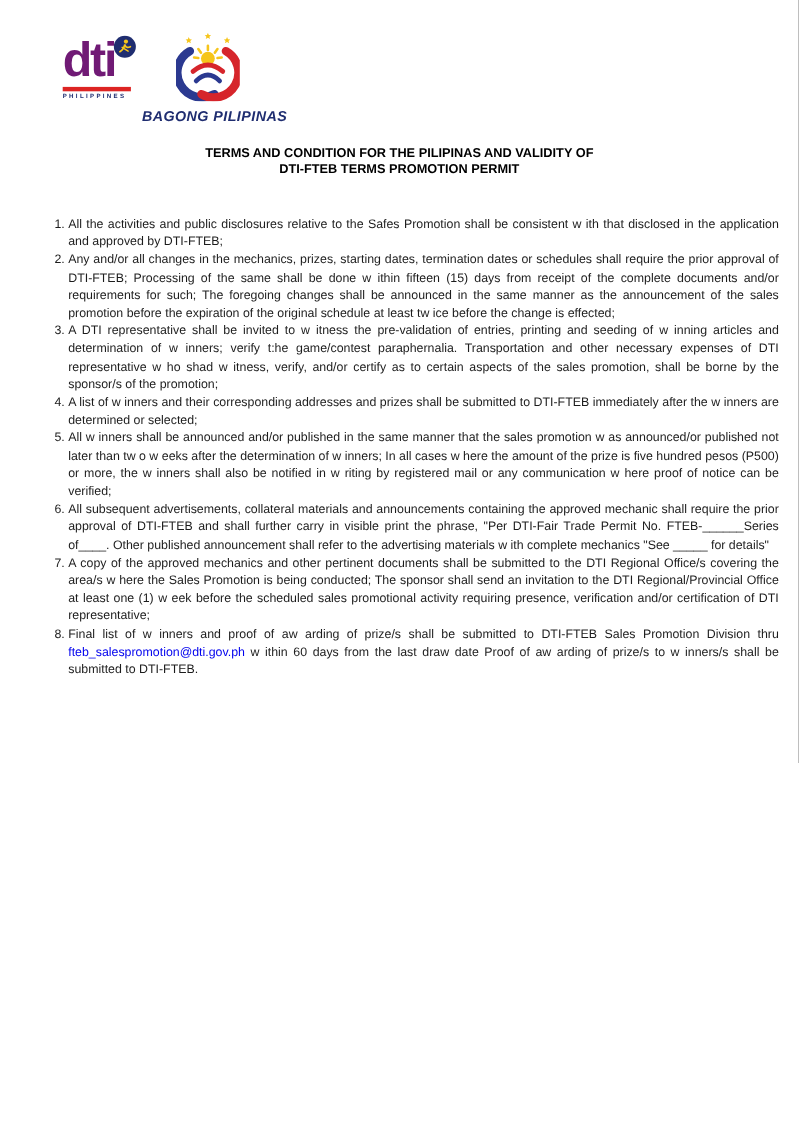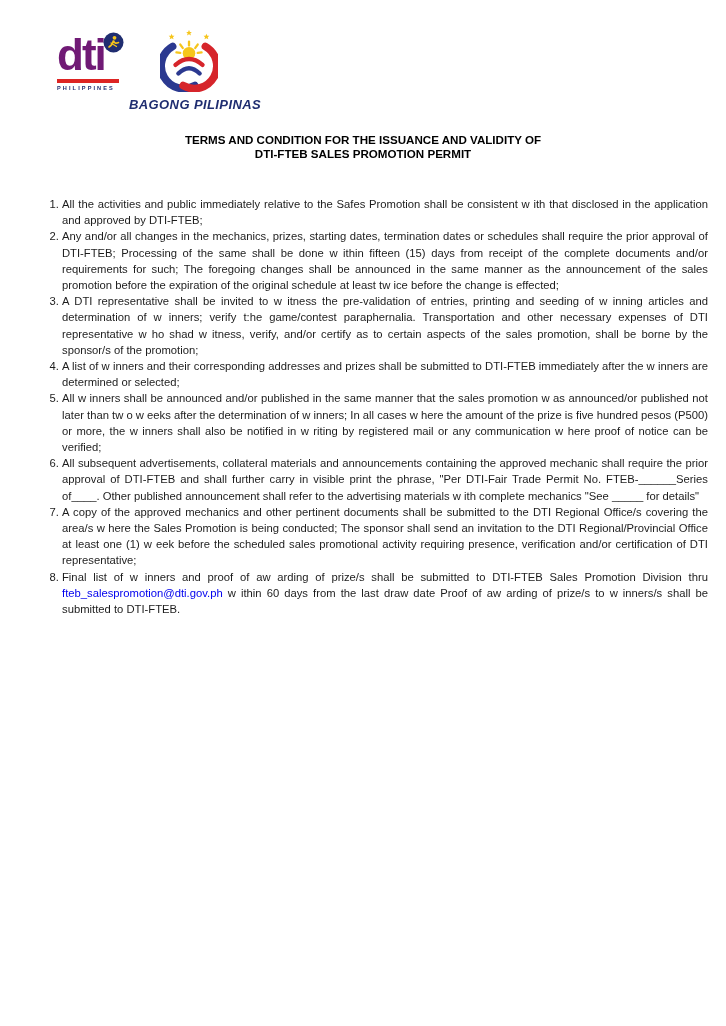--- a/index.html
+++ b/index.html
@@ -83,26 +83,26 @@
         <path d="M13,17 A23,23 0 0 0 36,57.5" stroke="#2b3990" stroke-width="8" fill="none" stroke-linecap="round"></path>
         <path d="M47,17 A23,23 0 0 1 24,57.5" stroke="#d6252b" stroke-width="8" fill="none" stroke-linecap="round"></path>
         <path d="M16,36 Q30,24 44,36" stroke="#d6252b" stroke-width="4.5" fill="none" stroke-linecap="round"></path>
         <path d="M19,45 Q30,34 41,45" stroke="#2b3990" stroke-width="4.5" fill="none" stroke-linecap="round"></path>
       </svg>
       <div class="bp-label">BAGONG PILIPINAS</div>
     </div>
   </div>
 
   <h1 class="doc-title">
-    <span>TERMS AND CONDITION FOR THE ISSUANCE AND VALIDITY OF</span><br>
-    <span>DTI-FTEB SALES PROMOTION PERMIT</span>
+    <span>TERMS AND CONDITION FOR THE PILIPINAS AND VALIDITY OF</span><br>
+    <span>DTI-FTEB TERMS PROMOTION PERMIT</span>
   </h1>
 
   <ol class="terms">
-    <li><span>All the activities and public immediately relative to the Safes Promotion shall be consistent w ith that disclosed in the application and approved by DTI-FTEB;</span></li>
+    <li><span>All the activities and public disclosures relative to the Safes Promotion shall be consistent w ith that disclosed in the application and approved by DTI-FTEB;</span></li>
     <li><span>Any and/or all changes in the mechanics, prizes, starting dates, termination dates or schedules shall require the prior approval of DTI-FTEB; Processing of the same shall be done w ithin fifteen (15) days from receipt of the complete documents and/or requirements for such; The foregoing changes shall be announced in the same manner as the announcement of the sales promotion before the expiration of the original schedule at least tw ice before the change is effected;</span></li>
     <li><span>A DTI representative shall be invited to w itness the pre-validation of entries, printing and seeding of w inning articles and determination of w inners; verify t:he game/contest paraphernalia. Transportation and other necessary expenses of DTI representative w ho shad w itness, verify, and/or certify as to certain aspects of the sales promotion, shall be borne by the sponsor/s of the promotion;</span></li>
     <li><span>A list of w inners and their corresponding addresses and prizes shall be submitted to DTI-FTEB immediately after the w inners are determined or selected;</span></li>
     <li><span>All w inners shall be announced and/or published in the same manner that the sales promotion w as announced/or published not later than tw o w eeks after the determination of w inners; In all cases w here the amount of the prize is five hundred pesos (P500) or more, the w inners shall also be notified in w riting by registered mail or any communication w here proof of notice can be verified;</span></li>
     <li><span>All subsequent advertisements, collateral materials and announcements containing the approved mechanic shall require the prior approval of DTI-FTEB and shall further carry in visible print the phrase, "Per DTI-Fair Trade Permit No. FTEB-______Series of____. Other published announcement shall refer to the advertising materials w ith complete mechanics "See _____ for details"</span></li>
     <li><span>A copy of the approved mechanics and other pertinent documents shall be submitted to the DTI Regional Office/s covering the area/s w here the Sales Promotion is being conducted; The sponsor shall send an invitation to the DTI Regional/Provincial Office at least one (1) w eek before the scheduled sales promotional activity requiring presence, verification and/or certification of DTI representative;</span></li>
     <li><span>Final list of w inners and proof of aw arding of prize/s shall be submitted to DTI-FTEB Sales Promotion Division thru </span><a class="email-link">fteb_salespromotion@dti.gov.ph</a><span> w ithin 60 days from the last draw date Proof of aw arding of prize/s to w inners/s shall be submitted to DTI-FTEB.</span></li>
   </ol>
 
 </div>

